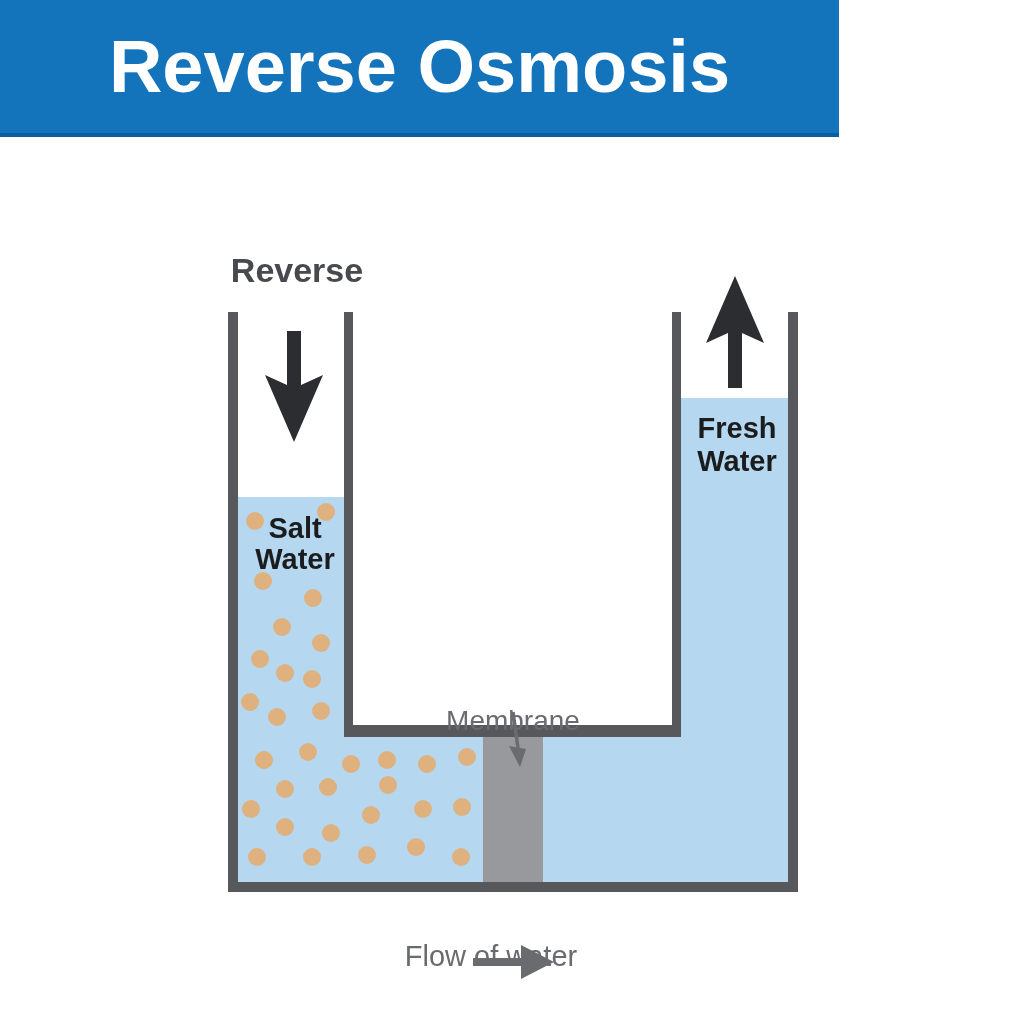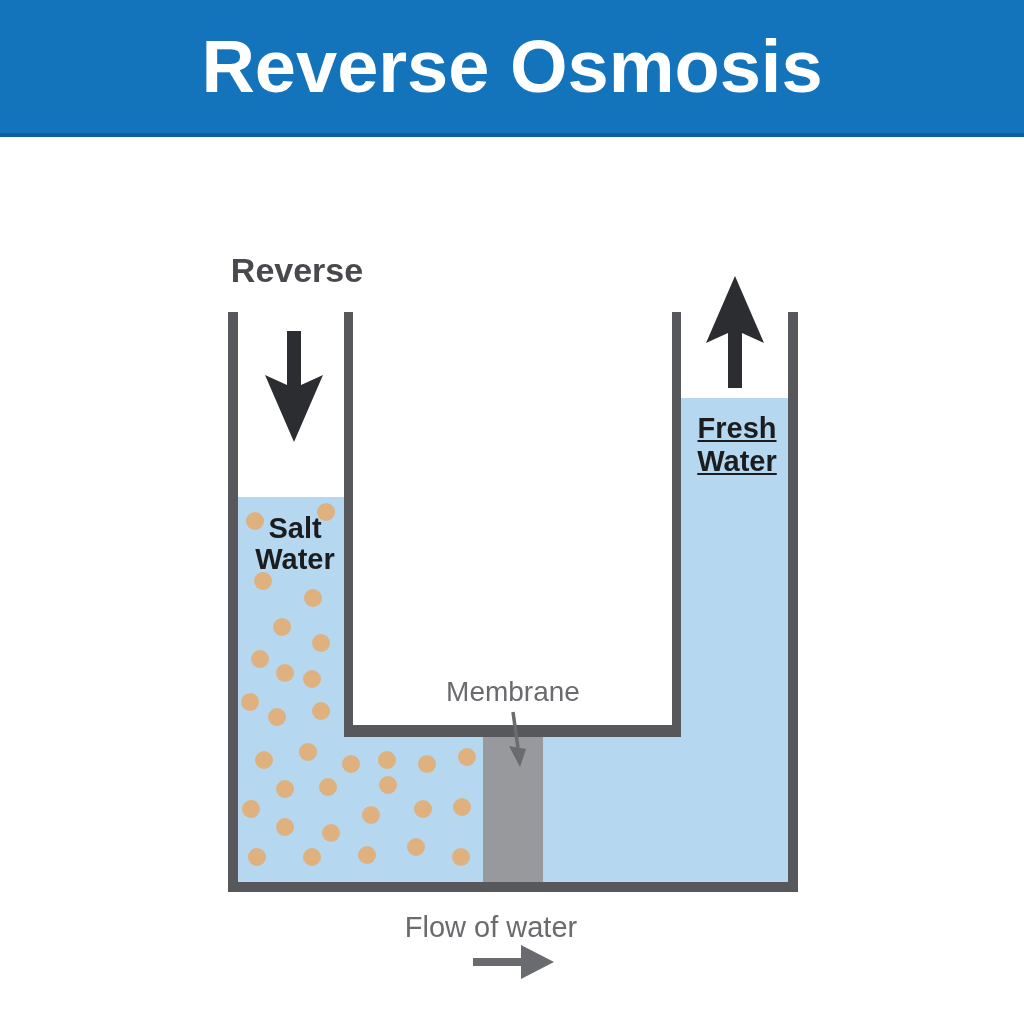--- a/index.html
+++ b/index.html
@@ -7,45 +7,45 @@
     --water:#B5D8F0; --salt-particle:#DEB17F; --wall:#57585B;
     --membrane:#97999C; --dark-arrow:#2B2D30;
     --label-dark:#47494D; --label-gray:#6A6B6F; --water-label:#1B1C1E;
   }
   html,body{margin:0;padding:0;background:#ffffff;}
   .canvas{
     position:relative;width:1024px;height:1019px;background:#ffffff;
     overflow:hidden;font-family:"Liberation Sans", sans-serif;
   }
   .banner{
-    position:absolute;left:0;top:0;width:1024px;height:133px;
+    position:absolute;left:0;top:0;width:839px;height:133px;
     background:var(--header-bg);border-bottom:4px solid var(--header-edge);
     display:flex;align-items:center;justify-content:center;
   }
   .banner h1{
     margin:0;color:var(--header-text);font-size:74px;font-weight:bold;
     letter-spacing:0px;line-height:1;
   }
   .diagram{position:absolute;left:0;top:137px;width:1024px;height:882px;}
   .diagram svg{position:absolute;left:0;top:0;}
   .water-fill{fill:var(--water);}
   .wall-fill{fill:var(--wall);}
   .membrane-fill{fill:var(--membrane);}
   .particle-fill{fill:var(--salt-particle);}
   .dark-arrow-fill{fill:var(--dark-arrow);}
   .gray-arrow-fill{fill:var(--label-gray);}
   .pointer-line{stroke:var(--label-gray);stroke-width:3.5;fill:none;}
   .lbl{position:absolute;text-align:center;}
   .lbl-dark{color:var(--label-dark);font-size:34px;font-weight:600;}
-  .lbl-gray{color:var(--label-gray);font-size:28px;font-weight:500;}
+  .lbl-gray{color:var(--label-gray);font-size:28px;font-weight:500;margin-top:29px;}
   .lbl-water{color:var(--water-label);font-size:29px;font-weight:600;}
   #pressure-label{left:222px;top:114px;width:150px;}
   #pure-water-label{left:676px;top:59px;width:122px;line-height:41px;}
   #salt-water-label{left:248px;top:376px;width:94px;line-height:31px;}
-  #fresh-water-label{left:688px;top:275px;width:98px;line-height:33px;text-decoration:underline;}
+  #fresh-water-label{left:688px;top:275px;width:98px;line-height:33px;}
   #membrane-label{left:443px;top:539px;width:140px;}
   #flow-label{left:401px;top:774px;width:180px;font-size:29px;}
 </style>
 </head>
 <body>
 
 <div class="canvas">
 
   <div class="banner">
     <h1>Reverse Osmosis</h1>

